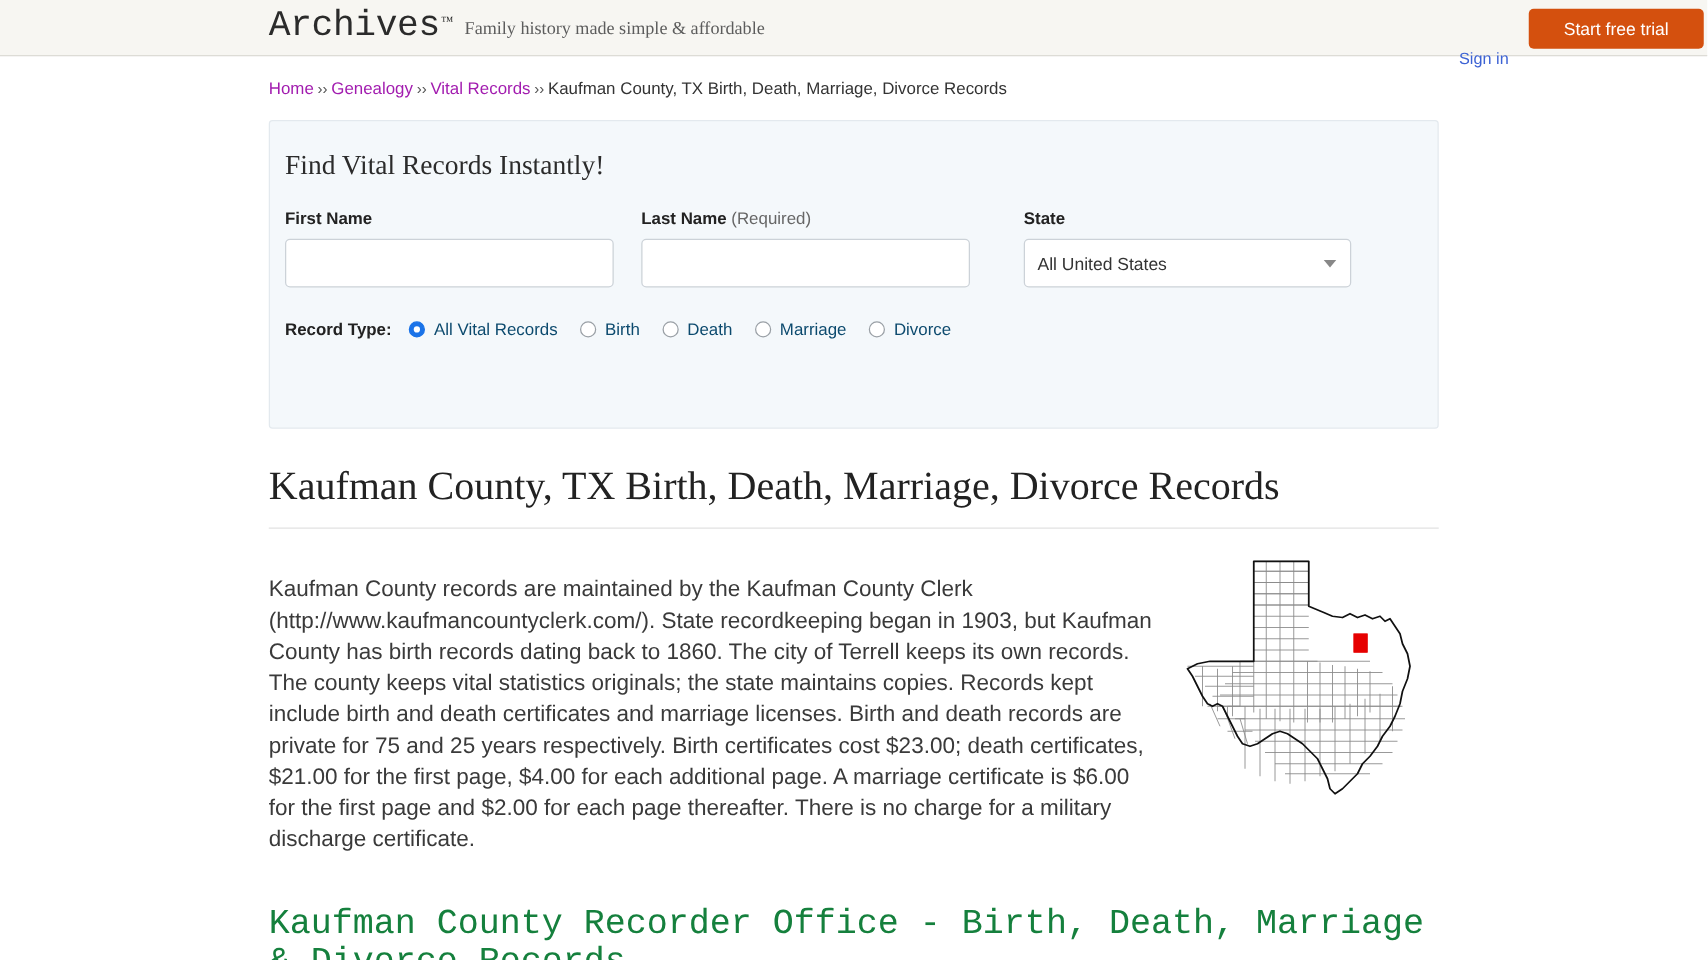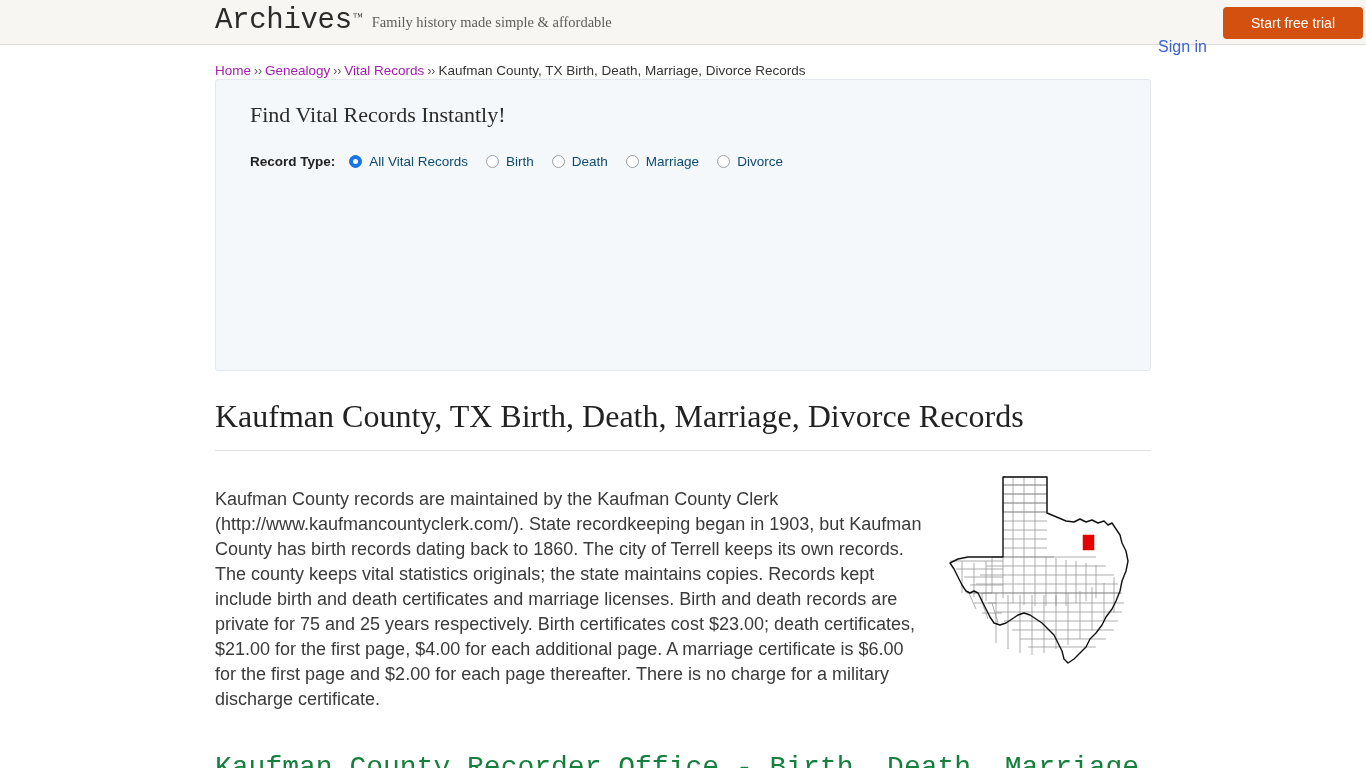--- a/index.html
+++ b/index.html
@@ -61,21 +61,21 @@
     position: absolute;
     right: -212px;
     top: 0;
     height: 45px;
     display: flex;
     align-items: center;
     gap: 16px;
   }
   .signin-link {
     color: #3c62d4;
-    font-size: 16px;
+    font-size: 13px;
     text-decoration: none;
     cursor: pointer;
     margin-top: 48px;
   }
   .trial-btn {
     background: #d4500e;
     color: #ffffff;
     font-size: 14px;
     border: none;
     border-radius: 4px;
@@ -108,26 +108,26 @@
   }
   .crumb-sep {
     color: #555555;
     margin: 0 3px;
     font-size: 12px;
   }
   .crumb-current { color: #333333; }
 
   
   .search-panel {
-    margin-top: 0;
+    margin-top: 17px;
     background: #f4f8fb;
     border: 1px solid #e3e9ee;
     border-radius: 3px;
-    padding: 22px 24px 26px 34px;
-    height: 292px;
+    padding: 22px 24px 26px 12px;
+    height: 247px;
     position: relative;
   }
   .panel-title {
     font-family: "Liberation Serif", serif;
     font-size: 22px;
     color: #2b2b2b;
     margin: 0 0 22px 0;
     font-weight: normal;
   }
   .fields-row {
@@ -314,20 +314,41 @@
 
 <div class="page">
 
   <div class="breadcrumb">
     <a>Home</a><span class="crumb-sep">››</span><a>Genealogy</a><span class="crumb-sep">››</span><a>Vital Records</a><span class="crumb-sep">››</span><span class="crumb-current">Kaufman County, TX Birth, Death, Marriage, Divorce Records</span>
   </div>
 
   <div class="search-panel">
     <h2 class="panel-title">Find Vital Records Instantly!</h2>
 
+    <div class="fields-row">
+      <div class="field-col">
+        <label class="field-label">First Name</label>
+        <input class="text-input" type="text" value="" placeholder="" style="">
+      </div>
+
+      <div class="field-col">
+        <label class="field-label"><span>Last Name</span> <span class="req">(Required)</span></label>
+        <input class="text-input" type="text" value="" placeholder="" style="">
+      </div>
+
+      <div class="field-col state-col">
+        <label class="field-label">State</label>
+        <div class="select-wrap">
+          <div class="select-box">
+            <span>All United States</span>
+          </div>
+          <span class="select-arrow"></span>
+        </div>
+      </div>
+    </div>
 
     <div class="record-type-row">
       <span class="record-type-label">Record Type:</span>
 
       <div class="radio-item">
         <span class="radio-dot checked"></span>
         <span class="radio-label">All Vital Records</span>
       </div>
 
       <div class="radio-item">

